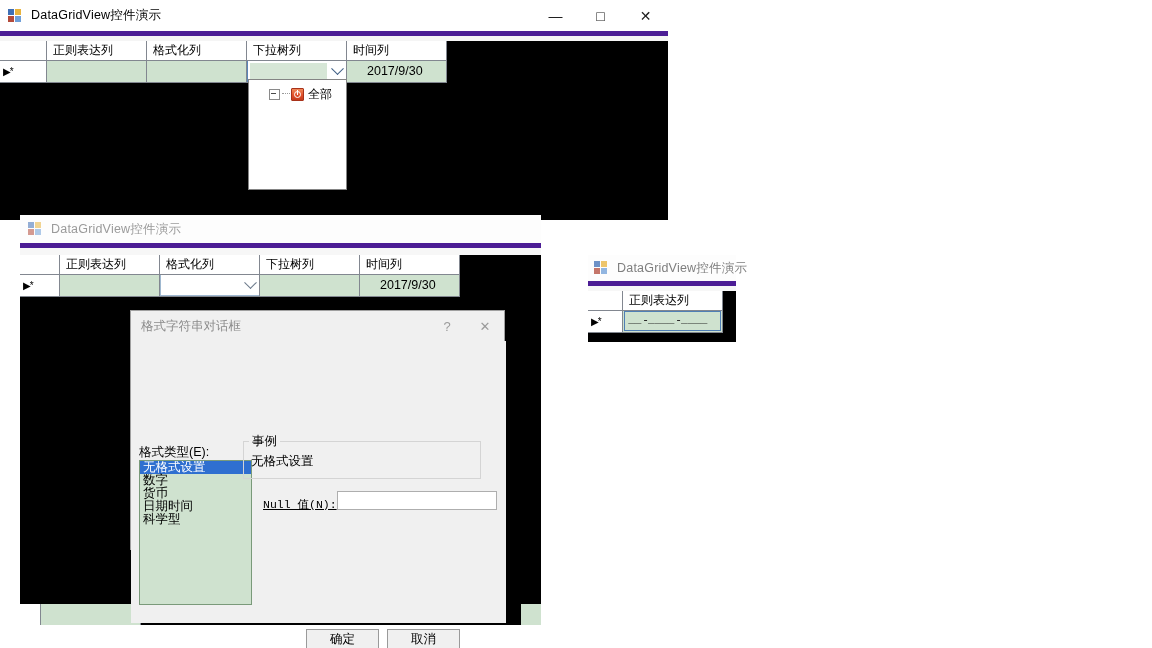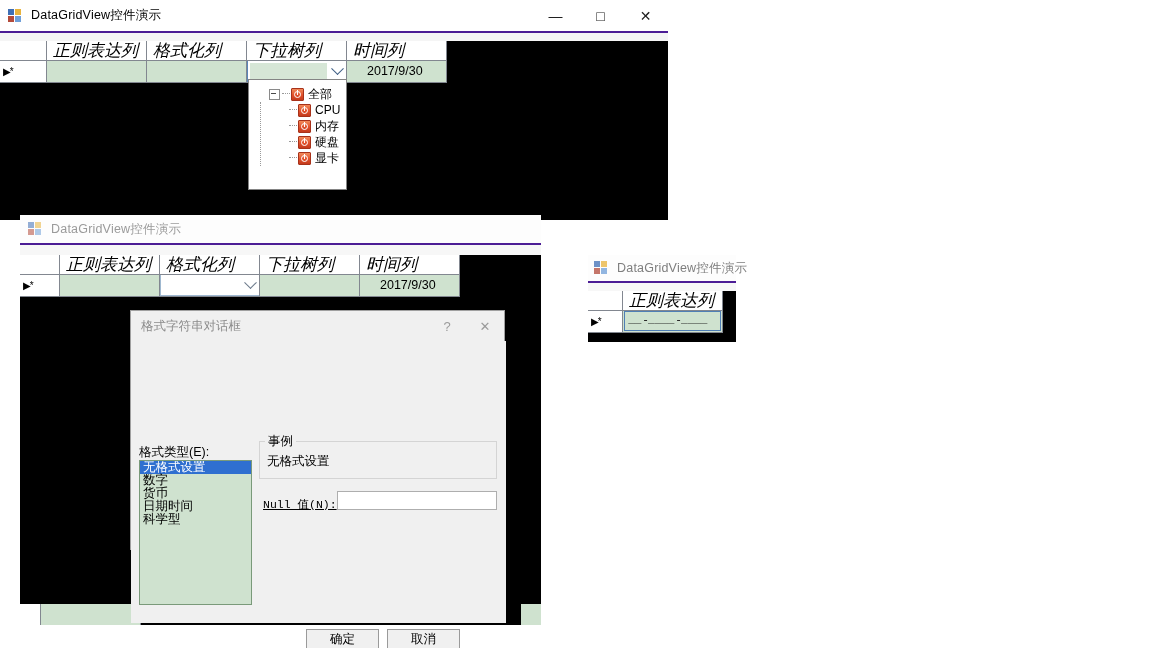--- a/index.html
+++ b/index.html
@@ -9,21 +9,21 @@
     font-family:"Liberation Sans","DejaVu Sans",sans-serif;
     font-size:12px;color:#000;
     overflow:hidden;position:relative;
   }
   .win{position:absolute;background:#f0f0f0;}
 
   
   .titlebar{
     height:31px;background:#ffffff;
     display:flex;align-items:center;
-    border-bottom:2px solid #4c1d95;
+    border-bottom:5px solid #4c1d95;
     position:relative;
   }
   .title-ico{
     width:16px;height:16px;margin-left:8px;margin-right:7px;
     position:relative;flex:none;
   }
   .title-ico i{position:absolute;display:block;}
   .title-ico .b1{left:0;top:1px;width:6px;height:6px;background:#3f6fb5;}
   .title-ico .b2{left:7px;top:1px;width:6px;height:6px;background:#e8b33c;}
   .title-ico .b3{left:0;top:8px;width:6px;height:6px;background:#b34a3a;}
@@ -36,21 +36,21 @@
 
   
   .toolstrip{height:9px;background:#f5f5f5;border-bottom:1px solid #e2e2e2;}
 
   
   .dgv{background:#000;position:relative;}
   .dgv-row{display:flex;}
   .hdr-cell{
     background:#ffffff;border-right:1px solid #828790;border-bottom:1px solid #828790;
     height:20px;line-height:19px;padding-left:6px;box-sizing:border-box;
-    font-size:17px;color:#000;white-space:nowrap;overflow:hidden;font-style:italic;
+    font-size:12px;color:#000;white-space:nowrap;overflow:hidden;
   }
   .hdr-corner{
     background:#ffffff;border-right:1px solid #828790;border-bottom:1px solid #828790;
     height:20px;box-sizing:border-box;
   }
   .row-hdr{
     background:#ffffff;border-right:1px solid #828790;border-bottom:1px solid #828790;
     height:22px;box-sizing:border-box;display:flex;align-items:center;
     justify-content:flex-start;padding-left:3px;font-size:11px;color:#000;
   }
@@ -213,43 +213,20 @@
 
     <div class="treepop" style="left:248px;top:38px;width:99px;height:111px;">
       <div style="padding:6px 0 0 6px;position:relative;">
         <div class="tnode">
           <span class="expander"></span>
           <span class="dots"></span>
           <span class="ticon"></span>
           <span class="tlabel">全部</span>
         </div>
 
-        <div class="tchild" style="position:relative;">
-          <span class="vdots" style="left:5px;"></span>
-          <div class="tnode">
-            <span class="dots"></span>
-            <span class="ticon"></span>
-            <span class="tlabel">CPU</span>
-          </div>
-          <div class="tnode">
-            <span class="dots"></span>
-            <span class="ticon"></span>
-            <span class="tlabel">内存</span>
-          </div>
-          <div class="tnode">
-            <span class="dots"></span>
-            <span class="ticon"></span>
-            <span class="tlabel">硬盘</span>
-          </div>
-          <div class="tnode">
-            <span class="dots"></span>
-            <span class="ticon"></span>
-            <span class="tlabel">显卡</span>
-          </div>
-        </div>
       </div>
     </div>
   </div>
 </div>
 
 <div class="win" style="left:20px;top:215px;width:521px;height:410px;background:#ffffff;">
 
   <div class="titlebar" style="height:28px;background:#fdfdfd;">
     <span class="title-ico" style="opacity:.55;">
       <i class="b1"></i>
@@ -347,21 +324,21 @@
     <span class="section-label" style="position:absolute;left:8px;top:103px;white-space:nowrap;">格式类型(E):</span>
 
     <div class="listbox" style="left:8px;top:119px;width:113px;height:145px;">
       <div class="lb-item sel">无格式设置</div>
       <div class="lb-item">数字</div>
       <div class="lb-item">货币</div>
       <div class="lb-item">日期时间</div>
       <div class="lb-item">科学型</div>
     </div>
 
-    <div style="position:absolute;left:128px;top:100px;width:238px;height:38px;
+    <div style="position:absolute;left:112px;top:100px;width:238px;height:38px;
                 border:1px solid #d4d4d4;box-sizing:border-box;">
       <span class="section-label" style="position:absolute;left:5px;top:-9px;background:#f0f0f0;padding:0 3px;">事例</span>
       <span class="section-label" style="position:absolute;left:7px;top:11px;white-space:nowrap;">无格式设置</span>
     </div>
 
     <span class="mono" style="position:absolute;left:132px;top:156px;white-space:nowrap;text-decoration:underline;">Null 值(N):</span>
     <div class="textbox" style="left:206px;top:150px;width:160px;height:19px;"></div>
 
     <div class="dlgbutton" style="left:175px;top:288px;width:73px;height:21px;">
       <span>确定</span>

